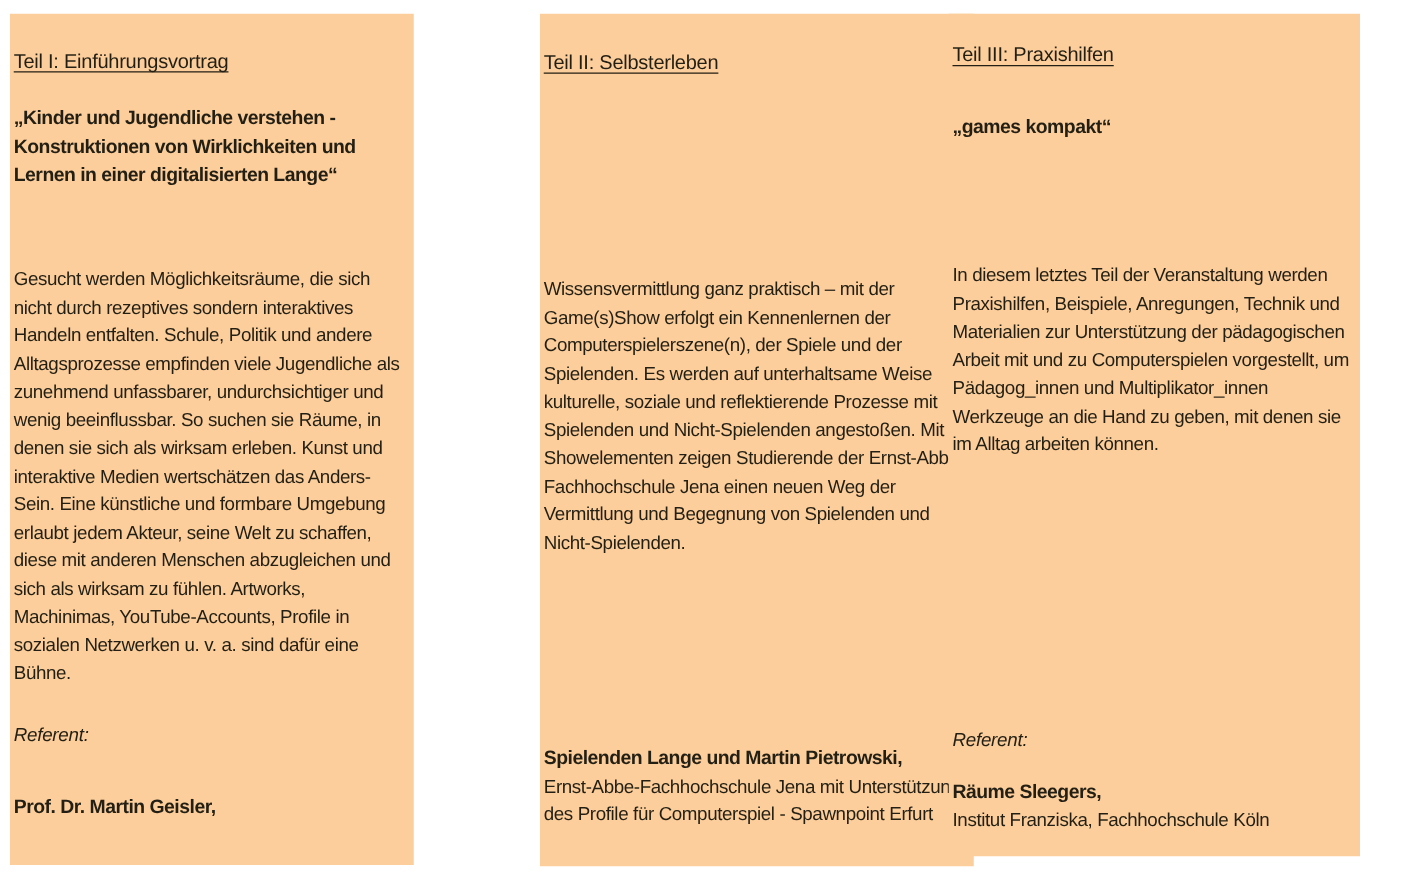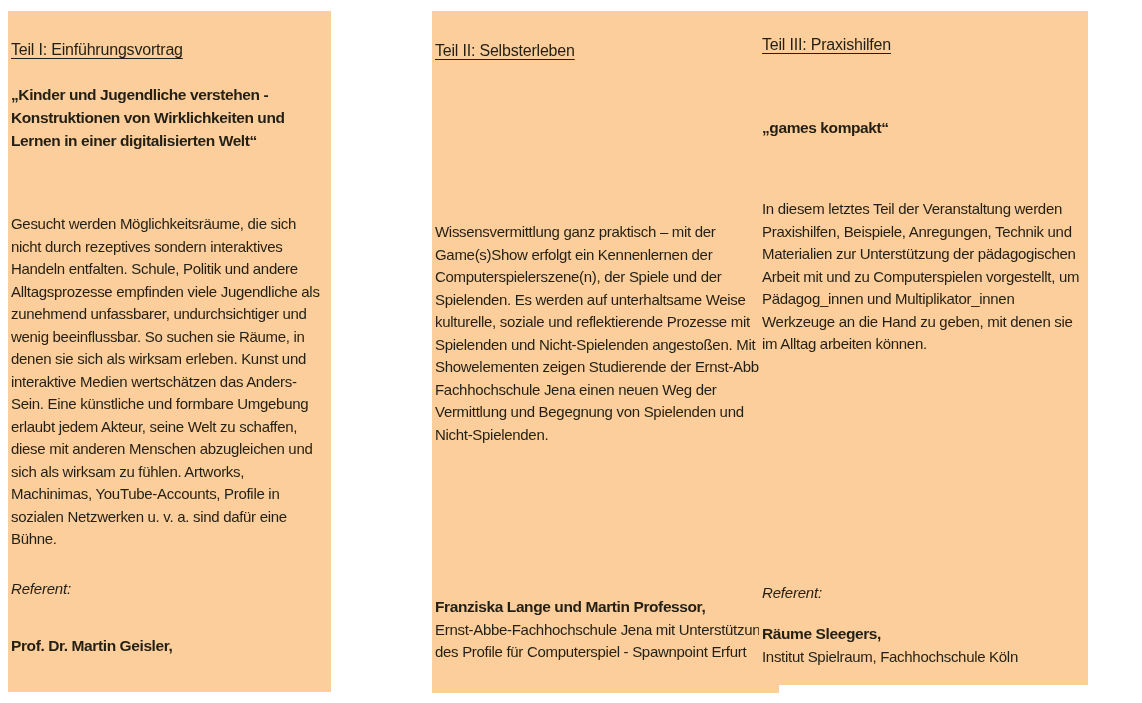--- a/index.html
+++ b/index.html
@@ -73,53 +73,53 @@
   #panel-1 .speaker{top:624px}
 
   #panel-2 .heading{top:31px}
   #panel-2 .title{top:93px}
   #panel-2 .body-text{top:210px}
   #panel-2 .speaker-label{top:552px}
   #panel-2 .speaker{top:585px}
   #panel-2 .speaker-affiliation{max-width:336px;}
 
   #panel-3 .heading{top:25px}
-  #panel-3 .title{top:105px}
-  #panel-3 .body-text{top:187px}
+  #panel-3 .title{top:79px}
+  #panel-3 .body-text{top:199px}
   #panel-3 .speaker-label{top:573px}
   #panel-3 .speaker{top:612px}
 </style>
 </head>
 <body>
 
 <main>
 
   <section class="panel" id="panel-1">
     <h2 class="heading">Teil I: Einführungsvortrag</h2>
-    <h3 class="title">„Kinder und Jugendliche verstehen - Konstruktionen von Wirklichkeiten und Lernen in einer digitalisierten Welt“</h3>
+    <h3 class="title">„Kinder und Jugendliche verstehen - Konstruktionen von Wirklichkeiten und Lernen in einer digitalisierten Lange“</h3>
     <p class="body-text">Gesucht werden Möglichkeitsräume, die sich nicht durch rezeptives sondern interaktives Handeln entfalten. Schule, Politik und andere Alltagsprozesse empfinden viele Jugendliche als zunehmend unfassbarer, undurchsichtiger und wenig beeinflussbar. So suchen sie Räume, in denen sie sich als wirksam erleben. Kunst und interaktive Medien wertschätzen das Anders-Sein. Eine künstliche und formbare Umgebung erlaubt jedem Akteur, seine Welt zu schaffen, diese mit anderen Menschen abzugleichen und sich als wirksam zu fühlen. Artworks, Machinimas, YouTube-Accounts, Profile in sozialen Netzwerken u. v. a. sind dafür eine Bühne.</p>
     <p class="speaker-label">Referent:</p>
     <p class="speaker">
       <span class="speaker-name">Prof. Dr. Martin Geisler,</span>
     </p>
   </section>
 
   <section class="panel" id="panel-2">
     <h2 class="heading">Teil II: Selbsterleben</h2>
     <p class="body-text">Wissensvermittlung ganz praktisch – mit der Game(s)Show erfolgt ein Kennenlernen der Computerspielerszene(n), der Spiele und der Spielenden. Es werden auf unterhaltsame Weise kulturelle, soziale und reflektierende Prozesse mit Spielenden und Nicht-Spielenden angestoßen. Mit Showelementen zeigen Studierende der Ernst-Abbe-Fachhochschule Jena einen neuen Weg der Vermittlung und Begegnung von Spielenden und Nicht-Spielenden.</p>
     <p class="speaker">
-      <span class="speaker-name">Franziska Lange und Martin Professor,</span>
+      <span class="speaker-name">Spielenden Lange und Martin Pietrowski,</span>
       <span class="speaker-affiliation">Ernst-Abbe-Fachhochschule Jena mit Unterstützung des Profile für Computerspiel - Spawnpoint Erfurt</span>
     </p>
   </section>
 
   <section class="panel" id="panel-3">
     <h2 class="heading">Teil III: Praxishilfen</h2>
     <h3 class="title">„games kompakt“</h3>
     <p class="body-text">In diesem letztes Teil der Veranstaltung werden Praxishilfen, Beispiele, Anregungen, Technik und Materialien zur Unterstützung der pädagogischen Arbeit mit und zu Computerspielen vorgestellt, um Pädagog_innen und Multiplikator_innen Werkzeuge an die Hand zu geben, mit denen sie im Alltag arbeiten können.</p>
     <p class="speaker-label">Referent:</p>
     <p class="speaker">
       <span class="speaker-name">Räume Sleegers,</span>
-      <span class="speaker-affiliation">Institut Spielraum, Fachhochschule Köln</span>
+      <span class="speaker-affiliation">Institut Franziska, Fachhochschule Köln</span>
     </p>
   </section>
 
 </main>
 
 </body></html>

